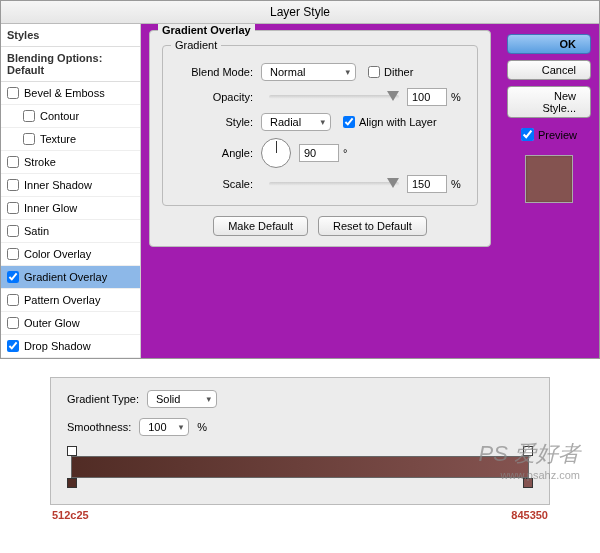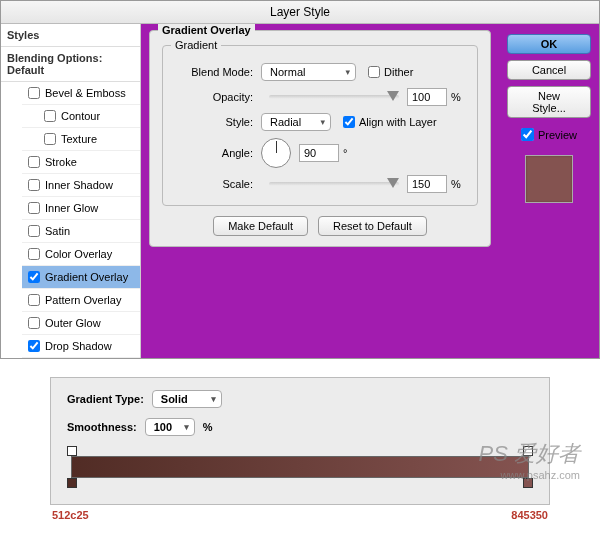--- a/index.html
+++ b/index.html
@@ -5,21 +5,21 @@
 * { box-sizing: border-box; margin: 0; padding: 0; font-family: "Lucida Grande", Arial, sans-serif; font-size: 11px; }
 body { background: #fff; width: 600px; }
 
 .window { border: 1px solid #999; background: #a21caf; }
 .titlebar { background: linear-gradient(#f6f6f6,#e6e6e6); border-bottom: 1px solid #bbb; text-align: center; padding: 4px; font-size: 12px; }
 
 .dialog-body { display: flex; }
 
 .sidebar { width: 140px; background: #fff; border-right: 1px solid #ccc; }
 .sidebar-header { padding: 5px 6px; border-bottom: 1px solid #ddd; color: #333; font-weight: bold; }
-.sidebar-item { display: flex; align-items: center; padding: 5px 6px; border-bottom: 1px solid #eee; cursor: default; margin-left: 21px; }
+.sidebar-item { display: flex; align-items: center; padding: 5px 6px; border-bottom: 1px solid #eee; cursor: default; }
 .sidebar-item.indent { padding-left: 22px; }
 .sidebar-item.active { background: #8db8e8; }
 .sidebar-item input[type=checkbox] { margin-right: 5px; width: 12px; height: 12px; }
 
 .center { flex: 1; padding: 0 8px 10px; }
 .groupbox { border: 1px solid #bbb; border-radius: 4px; margin-top: 6px; padding: 10px 12px; background: #ececec; position: relative; }
 .group-title { position: absolute; top: -7px; left: 8px; background: #ececec; padding: 0 4px; font-weight: bold; }
 .inner-group { border: 1px solid #bbb; border-radius: 4px; padding: 10px 12px 5px; position: relative; margin-top: 4px; }
 .inner-title { position: absolute; top: -7px; left: 8px; background: #ececec; padding: 0 4px; }
 
@@ -37,26 +37,26 @@
 .gradient-swatch { width: 120px; height: 18px; background: linear-gradient(to right, #512c25, #845350); border: 1px solid #888; position: relative; }
 .gradient-swatch::after { content: "▾"; position: absolute; right: -16px; top: 2px; font-size: 9px; }
 .angle-dial { width: 30px; height: 30px; border: 1px solid #888; border-radius: 50%; background: #fff; position: relative; margin-right: 8px; }
 .angle-dial::after { content: ""; position: absolute; left: 50%; top: 2px; width: 1px; height: 12px; background: #333; }
 
 .btn { background: linear-gradient(#fdfdfd,#e8e8e8); border: 1px solid #999; border-radius: 4px; padding: 3px 14px; cursor: default; }
 .btn.primary { background: linear-gradient(#9ec9f5,#5a9ee0); border-color: #3e74b8; font-weight: bold; }
 .btn-row { display: flex; gap: 10px; justify-content: center; margin-top: 10px; }
 
 .rightcol { width: 100px; padding: 10px 8px; display: flex; flex-direction: column; align-items: stretch; gap: 6px; }
-.rightcol .btn { width: 100%; text-align: center; }
+.rightcol .btn { width: 100%; text-align: right; }
 .preview-cb { display: flex; align-items: center; justify-content: center; margin-top: 4px; }
 .preview-cb input { margin-right: 4px; }
 .preview-swatch { width: 48px; height: 48px; background: #845350; border: 1px solid #aaa; box-shadow: inset 0 0 2px rgba(0,0,0,.3); margin: 8px auto; }
 
-.bottom-panel { margin: 18px 50px 0; border: 1px solid #bbb; background: #ececec; padding: 12px 16px 16px; font-weight: bold; }
+.bottom-panel { margin: 18px 50px 0; border: 1px solid #bbb; background: #ececec; padding: 12px 16px 16px; }
 .bottom-row { display: flex; align-items: center; gap: 8px; margin-bottom: 10px; }
 .bottom-row .lbl2 { text-align: right; }
 .grad-editor { position: relative; padding: 10px 4px; }
 .grad-bar { height: 22px; background: linear-gradient(to right, #512c25, #845350); border: 1px solid #666; }
 .stop { position: absolute; width: 10px; height: 10px; border: 1px solid #333; background: #fff; }
 .stop.top-left { top: 0; left: 0; }
 .stop.top-right { top: 0; right: 0; }
 .stop.bot-left { bottom: 0; left: 0; background: #512c25; }
 .stop.bot-right { bottom: 0; right: 0; background: #845350; }
 

